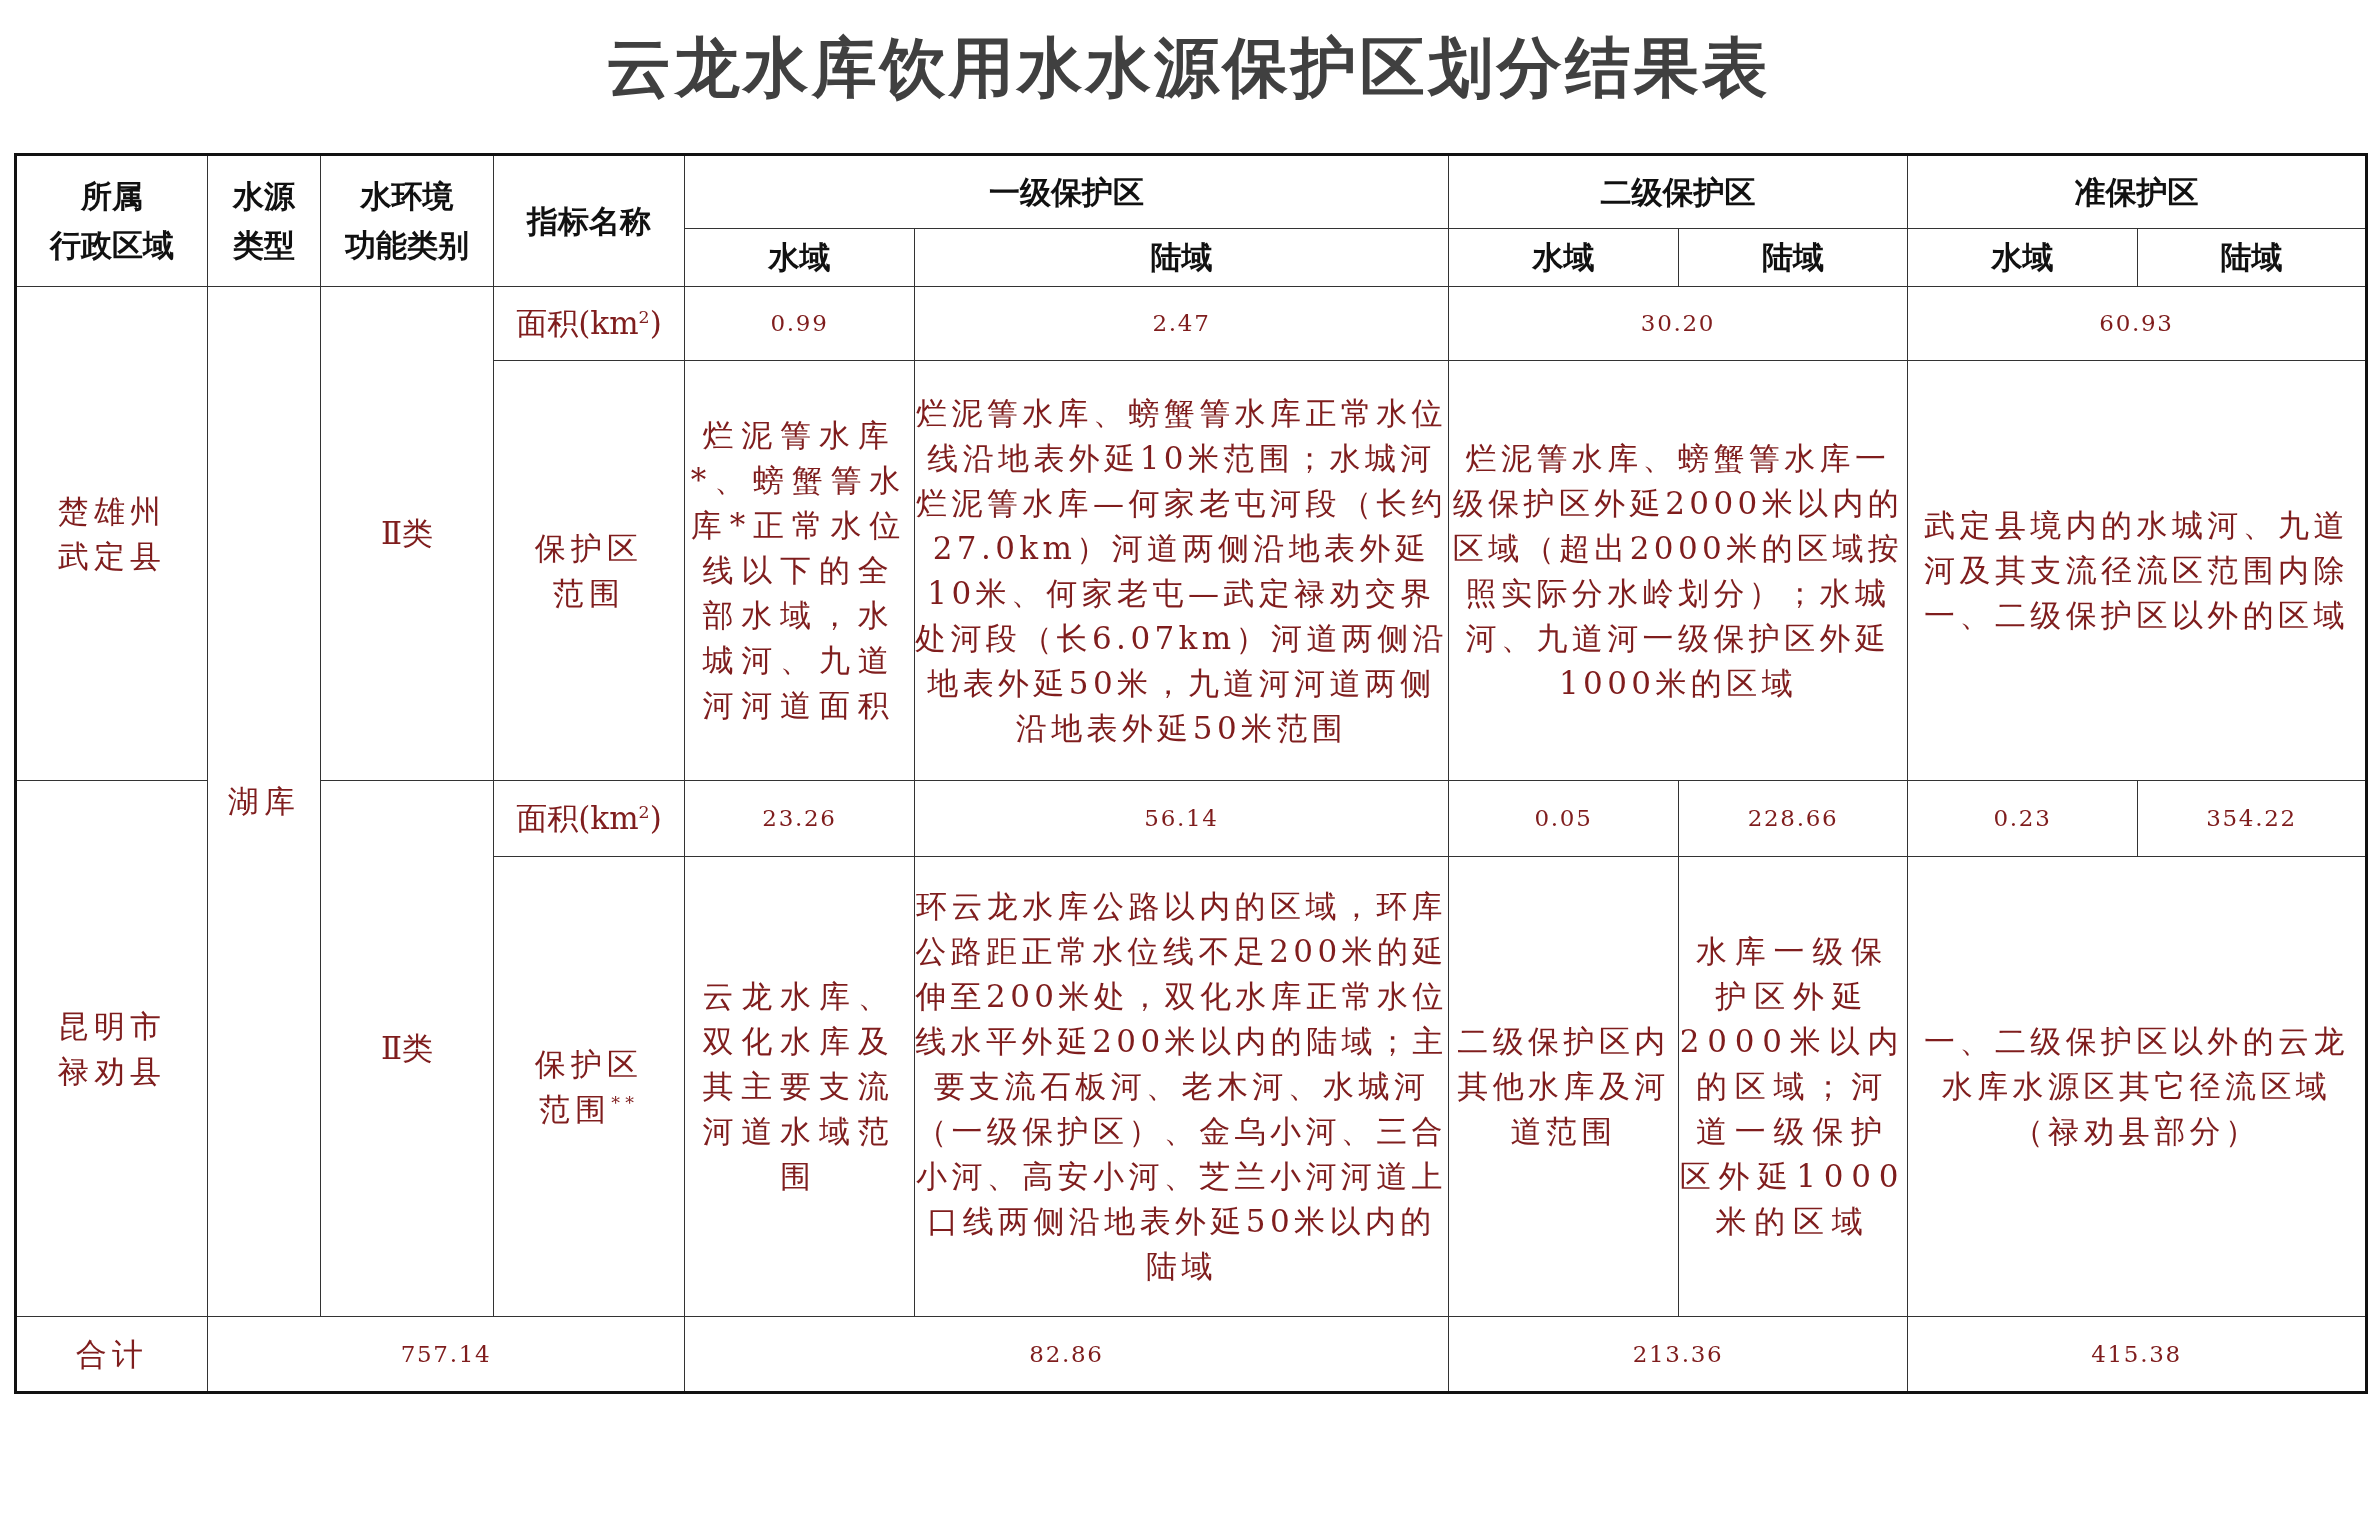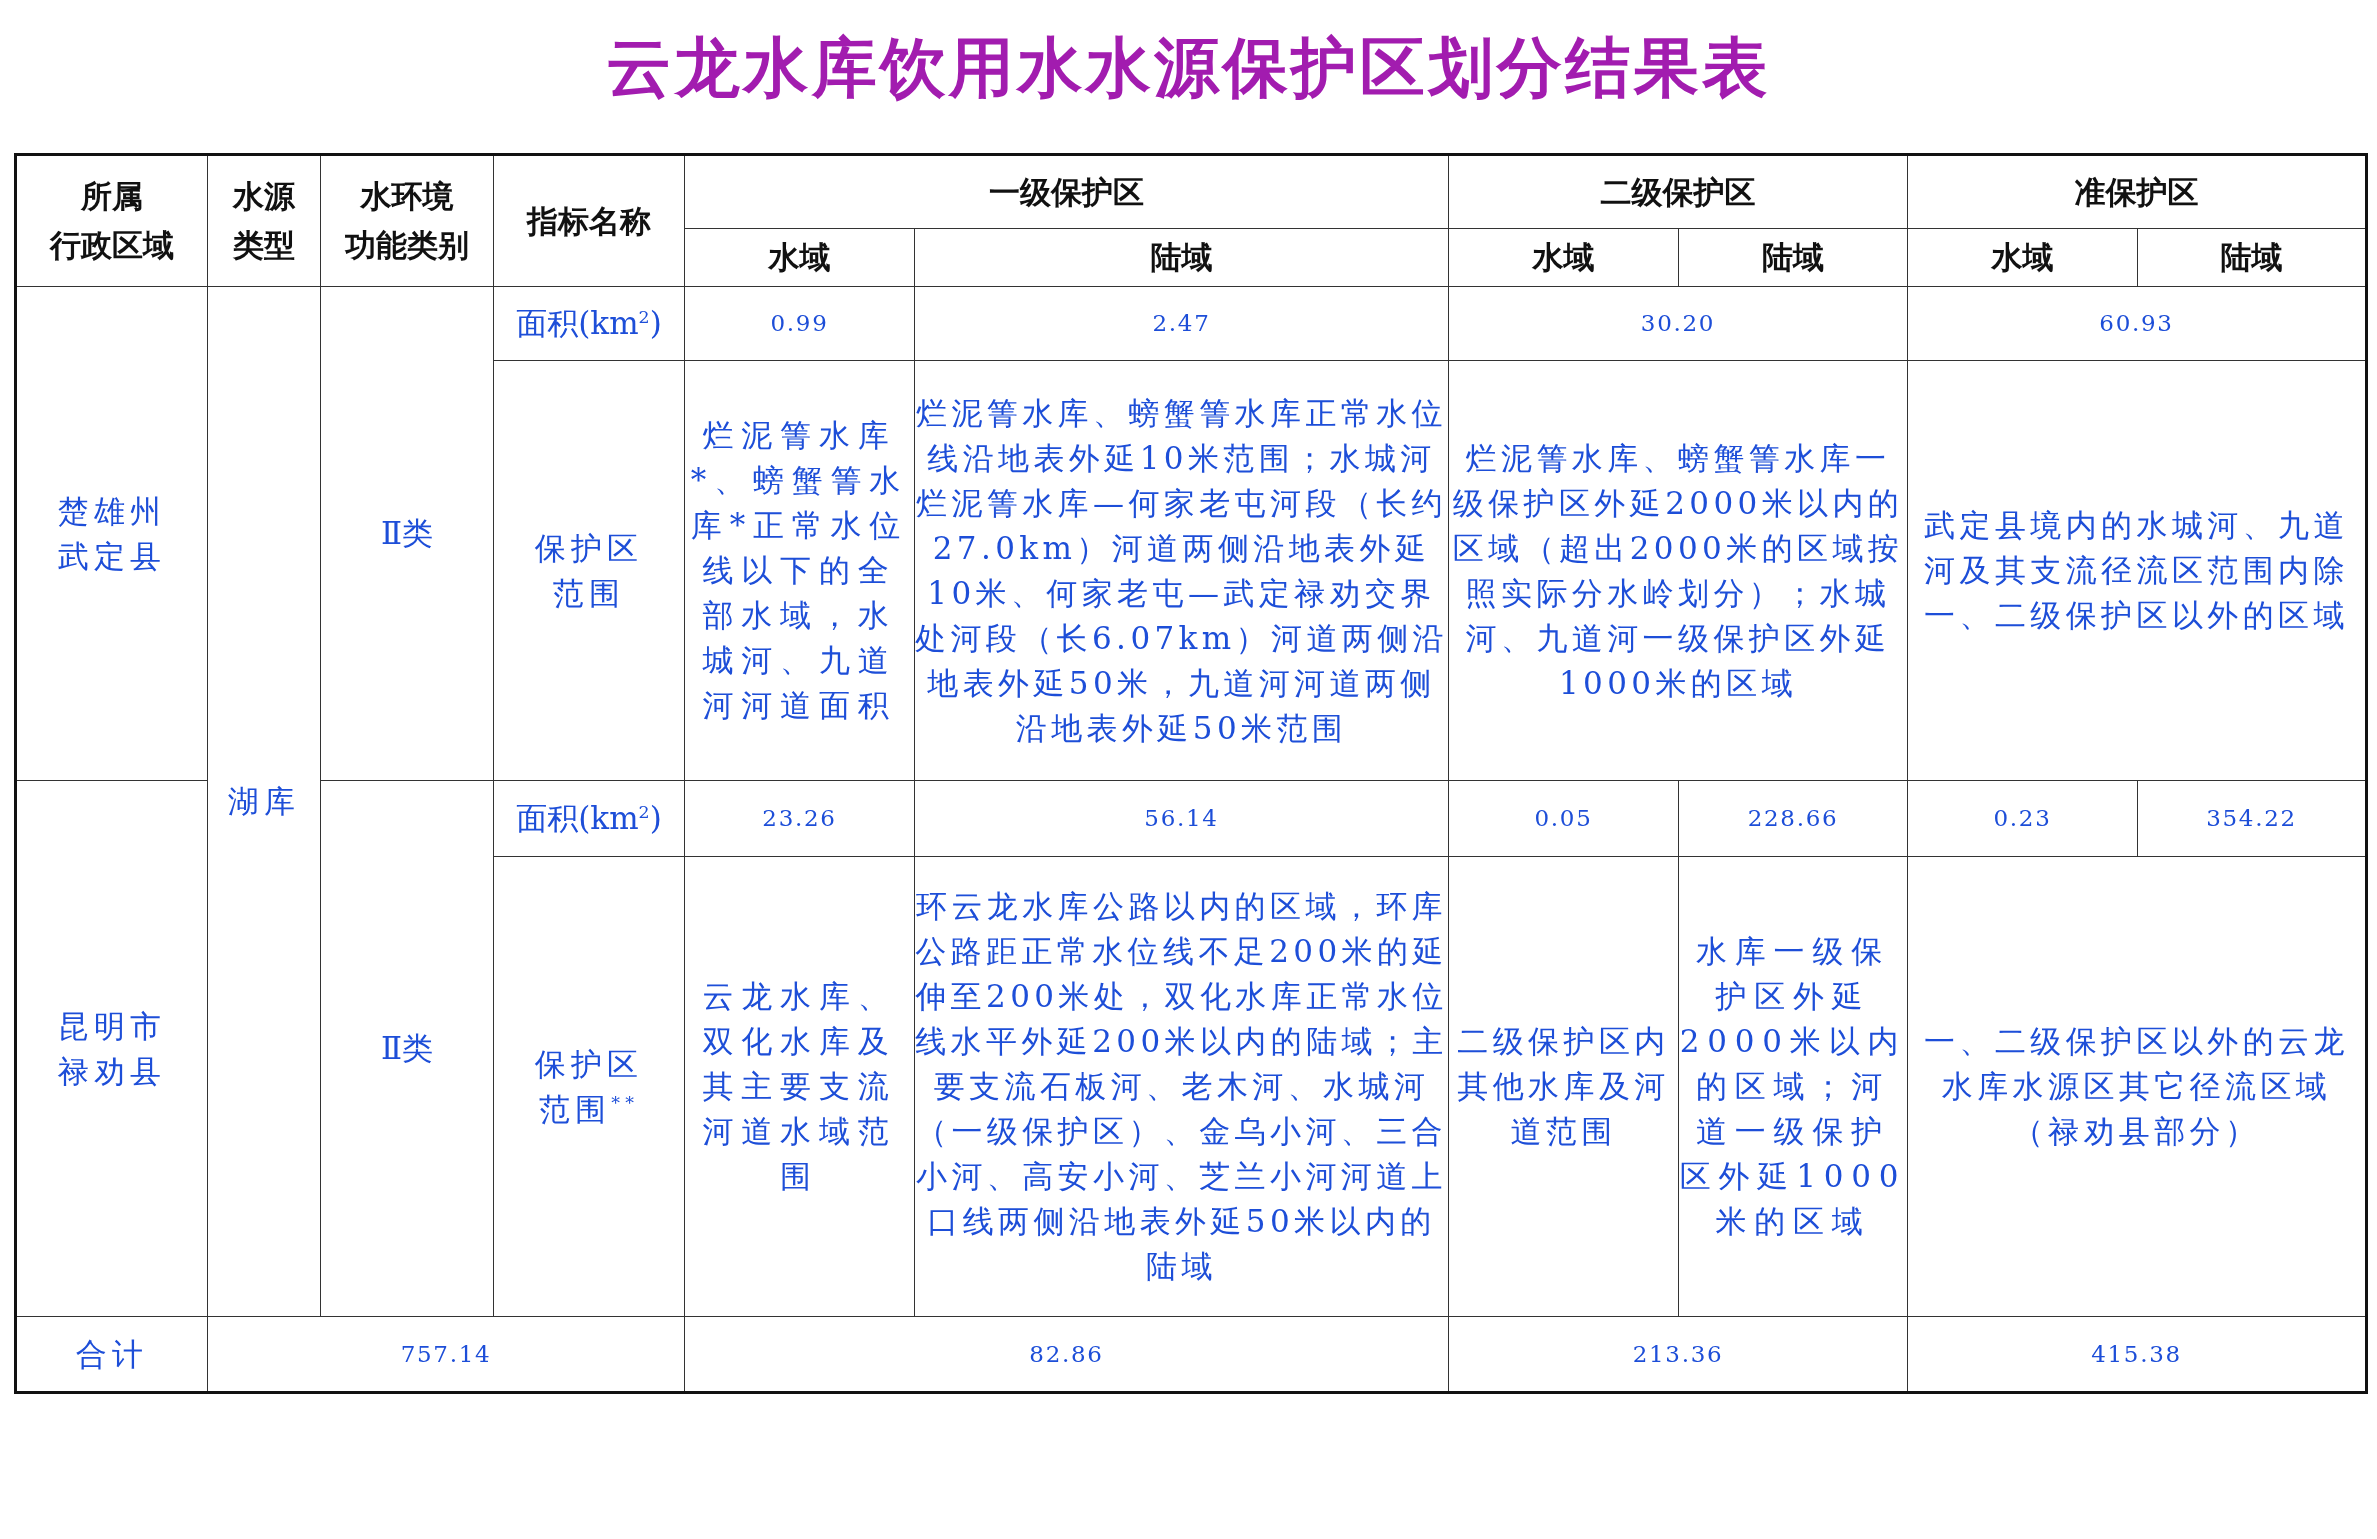--- a/index.html
+++ b/index.html
@@ -1,36 +1,36 @@
 <!DOCTYPE html>
 <html style="font-size:14px"><head>
 <meta charset="utf-8">
 <style>
   html, body { margin: 0; padding: 0; background: #ffffff; }
   body { width: 2377px; height: 1539px; position: relative; overflow: hidden; color: #111; }
   .title {
     position: absolute; left: 0; top: 19px; width: 2377px; text-align: center;
     font-family: "DejaVu Serif", "Liberation Serif", serif; font-weight: bold;
-    font-size: 65px; letter-spacing: 3.5px; line-height: 96px; color: #a21caf;
+    font-size: 65px; letter-spacing: 3.5px; line-height: 96px; color: #404040;
   }
   table.main {
     position: absolute; left: 14px; top: 153px; width: 2351px;
     border-collapse: collapse; table-layout: fixed;
     border: 3.5px solid #111;
   }
   table.main td, table.main th {
     border: 1.7px solid #333; padding: 0; vertical-align: middle; text-align: center;
   }
   th {
     font-family: "DejaVu Sans", "Liberation Sans", sans-serif; font-weight: bold;
     font-size: 31px; line-height: 49px; color: #111;
   }
   td {
     font-family: "DejaVu Serif", "Liberation Serif", serif; font-weight: normal;
-    font-size: 31px; line-height: 45px; color: #1d4ed8;
+    font-size: 31px; line-height: 45px; color: #7f1d1d;
   }
   td.num { font-size: 23px; letter-spacing: 1.7px; }
   td.txt { text-align: justify; padding: 0 17.4px; letter-spacing: 4.4px; margin-left: 48px; }
   td.txt-narrow { text-align: justify; padding: 0 19px; letter-spacing: 7.8px; }
   sup { font-size: 17.4px; line-height: 0; vertical-align: super; }
   .mark { font-size: 17.4px; vertical-align: super; line-height: 0; }
   .notes {
     position: absolute; left: 87px; top: 1409px; width: 2268px;
     font-family: "DejaVu Serif", "Liberation Serif", serif; font-size: 31px; color: #222;
     line-height: 56px; letter-spacing: 2.6px;

